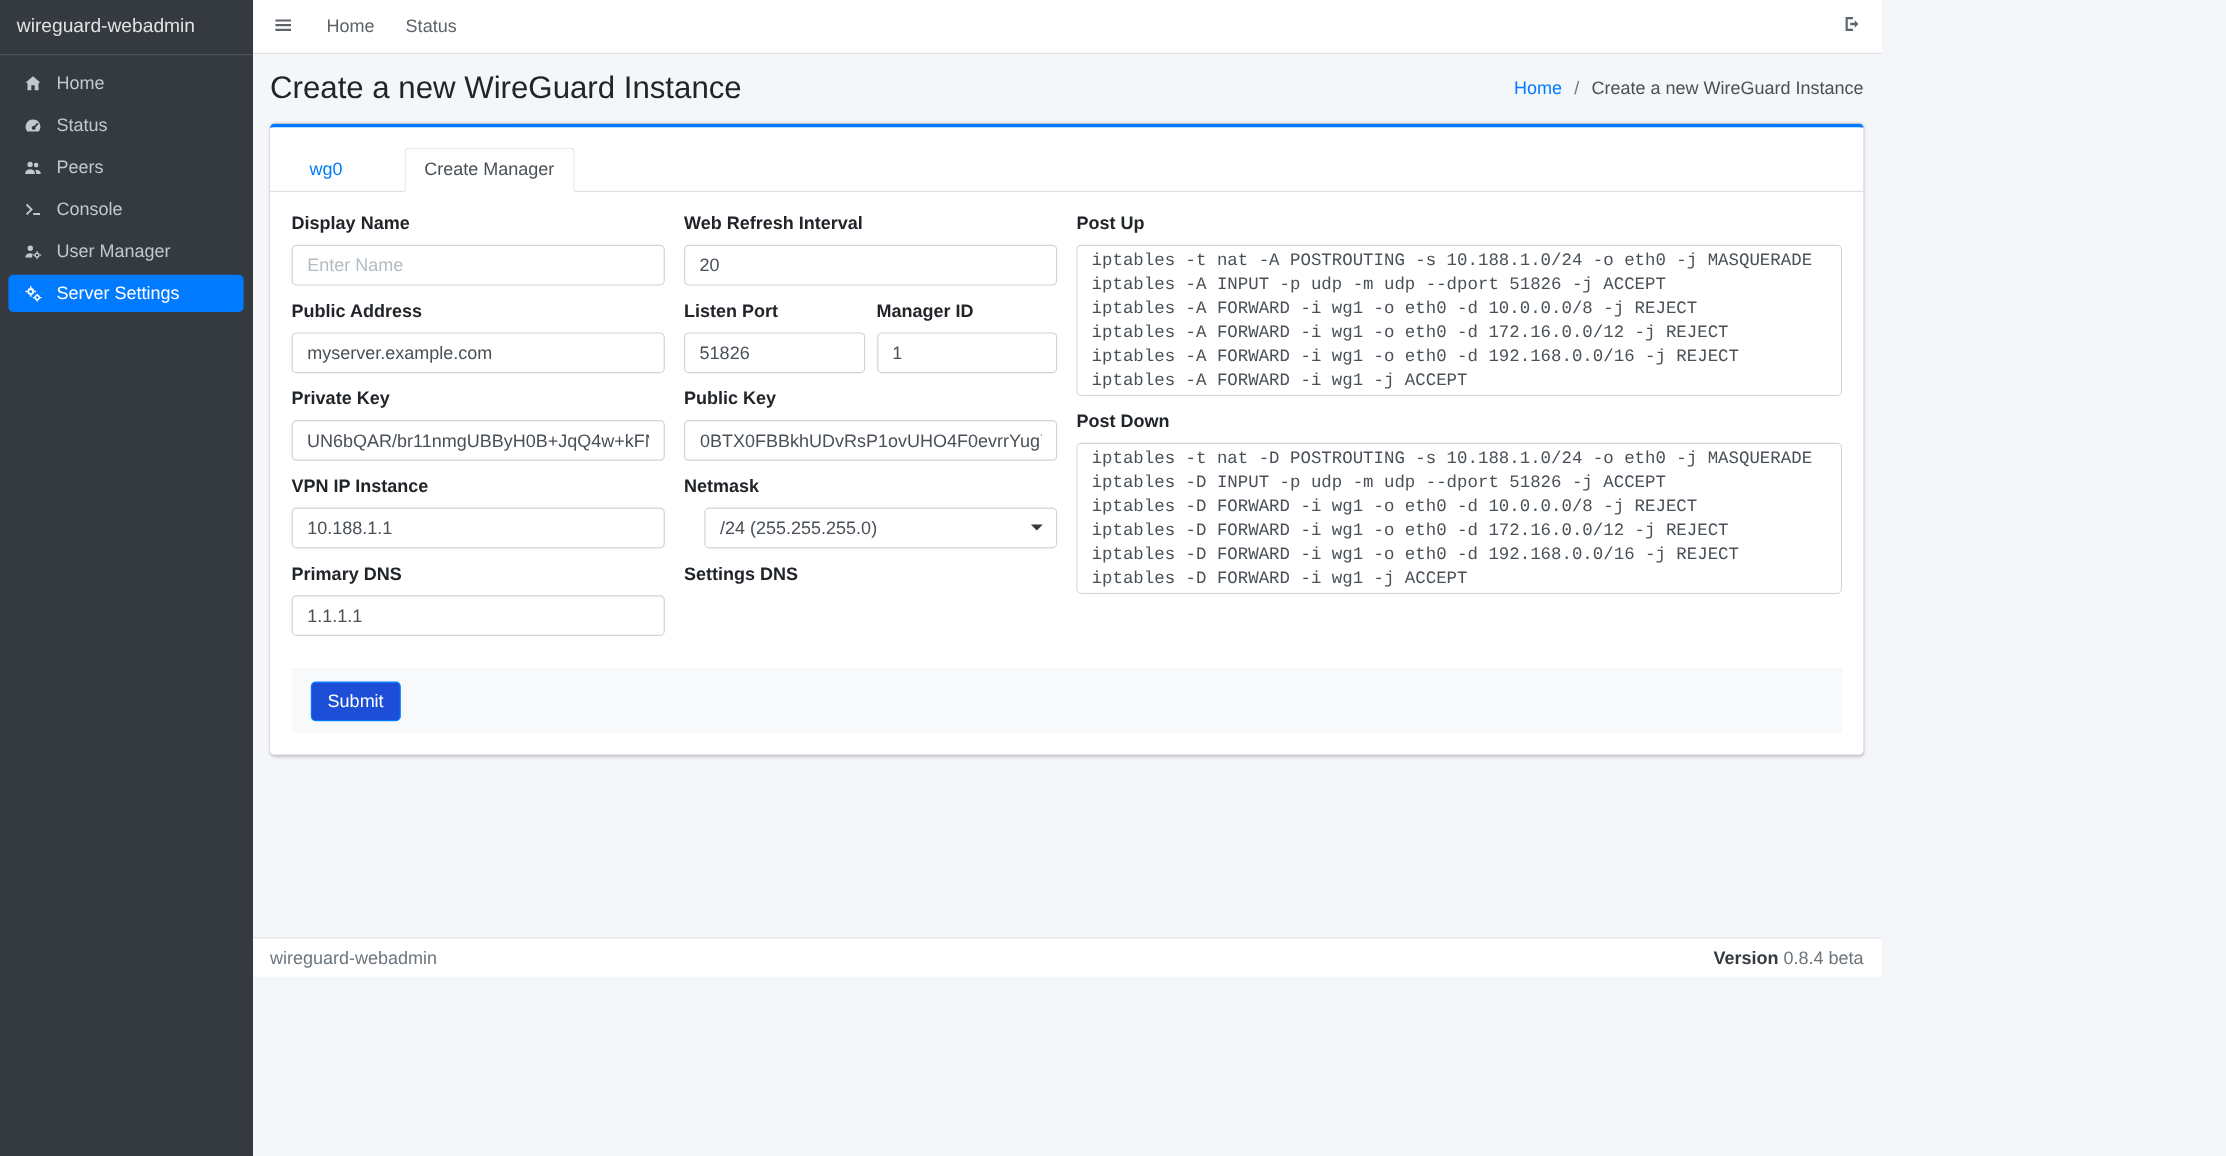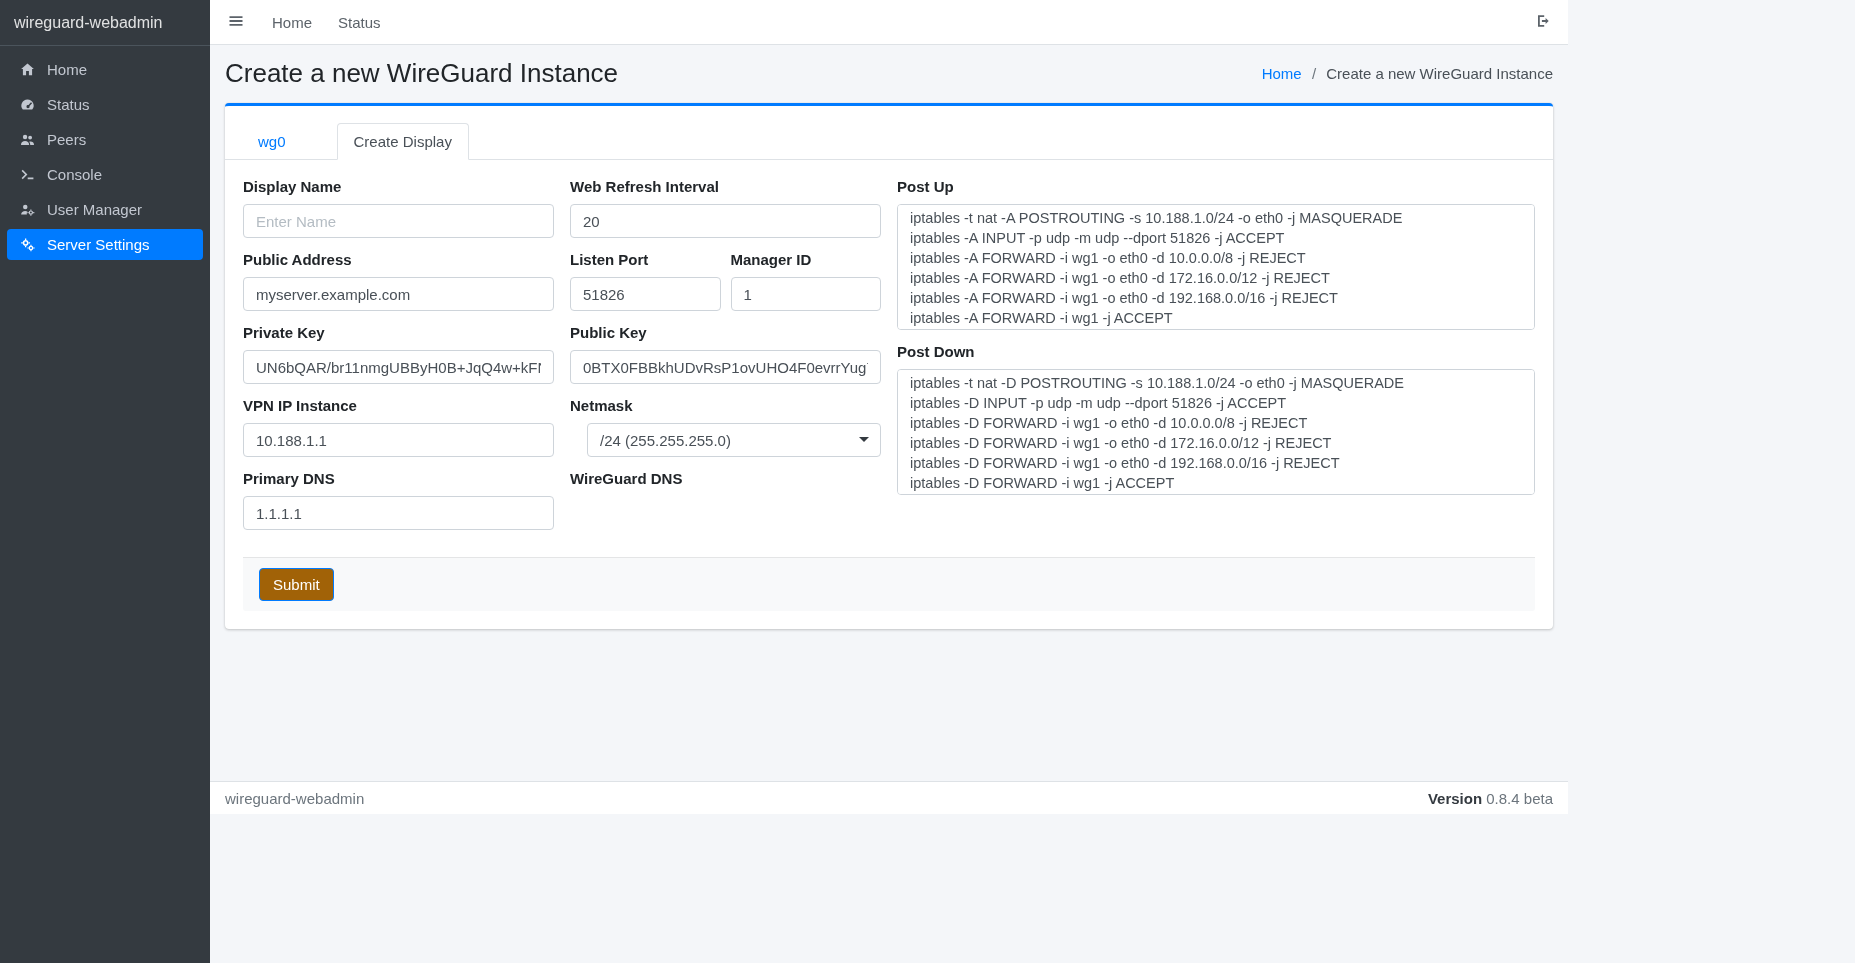--- a/index.html
+++ b/index.html
@@ -86,42 +86,42 @@
   }
   .form-control {
     display:block; width:100%; height:34px; padding:6px 12px;
     font-size:15px; font-family:inherit; color:#495057;
     background:#fff; border:1px solid #ced4da; border-radius:4px;
     outline:none;
   }
   .form-control::placeholder { color:#b4bcc3; }
   textarea.form-control {
     height:126px; line-height:20px; padding:3px 12px;
-    resize:none; overflow-y:scroll; white-space:pre; font-size:14.5px;
+    resize:none; overflow-y:scroll; white-space:pre; font-size:14.5px;font-family:Liberation Mono, monospace;
   }
   textarea.form-control::-webkit-scrollbar { width:17px; }
   textarea.form-control::-webkit-scrollbar-track { background:#f1f1f1; border-left:1px solid #e4e4e4; }
   textarea.form-control::-webkit-scrollbar-thumb { background:#c1c1c1; border:1px solid #f1f1f1; }
   textarea.form-control::-webkit-scrollbar-button { display:block; height:17px; background:#f1f1f1; }
 
   .select-wrap { position:relative;padding-left:17px; }
   .select-wrap select {
     -webkit-appearance:none; appearance:none; cursor:pointer;
   }
   .select-wrap::after {
     content:""; position:absolute; right:12px; top:14px;
     border:5px solid transparent; border-top-color:#343a40; pointer-events:none;
   }
 
   .card-footer {
     margin-top:14px; padding:10px 16px;
     background:#f8f9fa; border-top:1px solid rgba(0,0,0,.08); border-radius:0 0 3px 3px;
   }
   .btn-primary {
-    background:#a16207; color:#fff; border:1px solid #007bff; border-radius:4px;
+    background:#1d4ed8; color:#fff; border:1px solid #007bff; border-radius:4px;
     padding:6px 13px; font-size:15px; font-family:inherit; cursor:pointer; line-height:19px;
   }
 
   
   .main-footer {
     height:33px; background:#fff; border-top:1px solid #dee2e6;
     display:flex; align-items:center; justify-content:space-between;
     padding:0 15px; font-size:15px; color:#6c757d;
   }
   .main-footer strong { color:#343a40; }
@@ -229,21 +229,21 @@
     </div>
 
     <div class="card">
 
       <div class="card-header">
         <ul class="nav-tabs">
           <li>
               <a class="nav-link">wg0</a>
             </li>
           <li>
-              <a class="nav-link active">Create Display</a>
+              <a class="nav-link active">Create Manager</a>
             </li>
         </ul>
       </div>
 
       <div class="card-body">
         <div class="frow">
 
           <div class="fcol w25">
             <div class="form-group">
               <label>Display Name</label>
@@ -292,21 +292,21 @@
             </div>
             <div class="form-group">
               <label>Netmask</label>
               <div class="select-wrap">
                 <select class="form-control">
                   <option>/24 (255.255.255.0)</option>
                 </select>
               </div>
             </div>
             <div class="form-group">
-              <label>WireGuard DNS</label>
+              <label>Settings DNS</label>
             </div>
           </div>
 
           <div class="fcol w50">
             <div class="form-group">
               <label>Post Up</label>
               <textarea class="form-control" spellcheck="false" style="">iptables -t nat -A POSTROUTING -s 10.188.1.0/24 -o eth0 -j MASQUERADE
 iptables -A INPUT -p udp -m udp --dport 51826 -j ACCEPT
 iptables -A FORWARD -i wg1 -o eth0 -d 10.0.0.0/8 -j REJECT
 iptables -A FORWARD -i wg1 -o eth0 -d 172.16.0.0/12 -j REJECT

